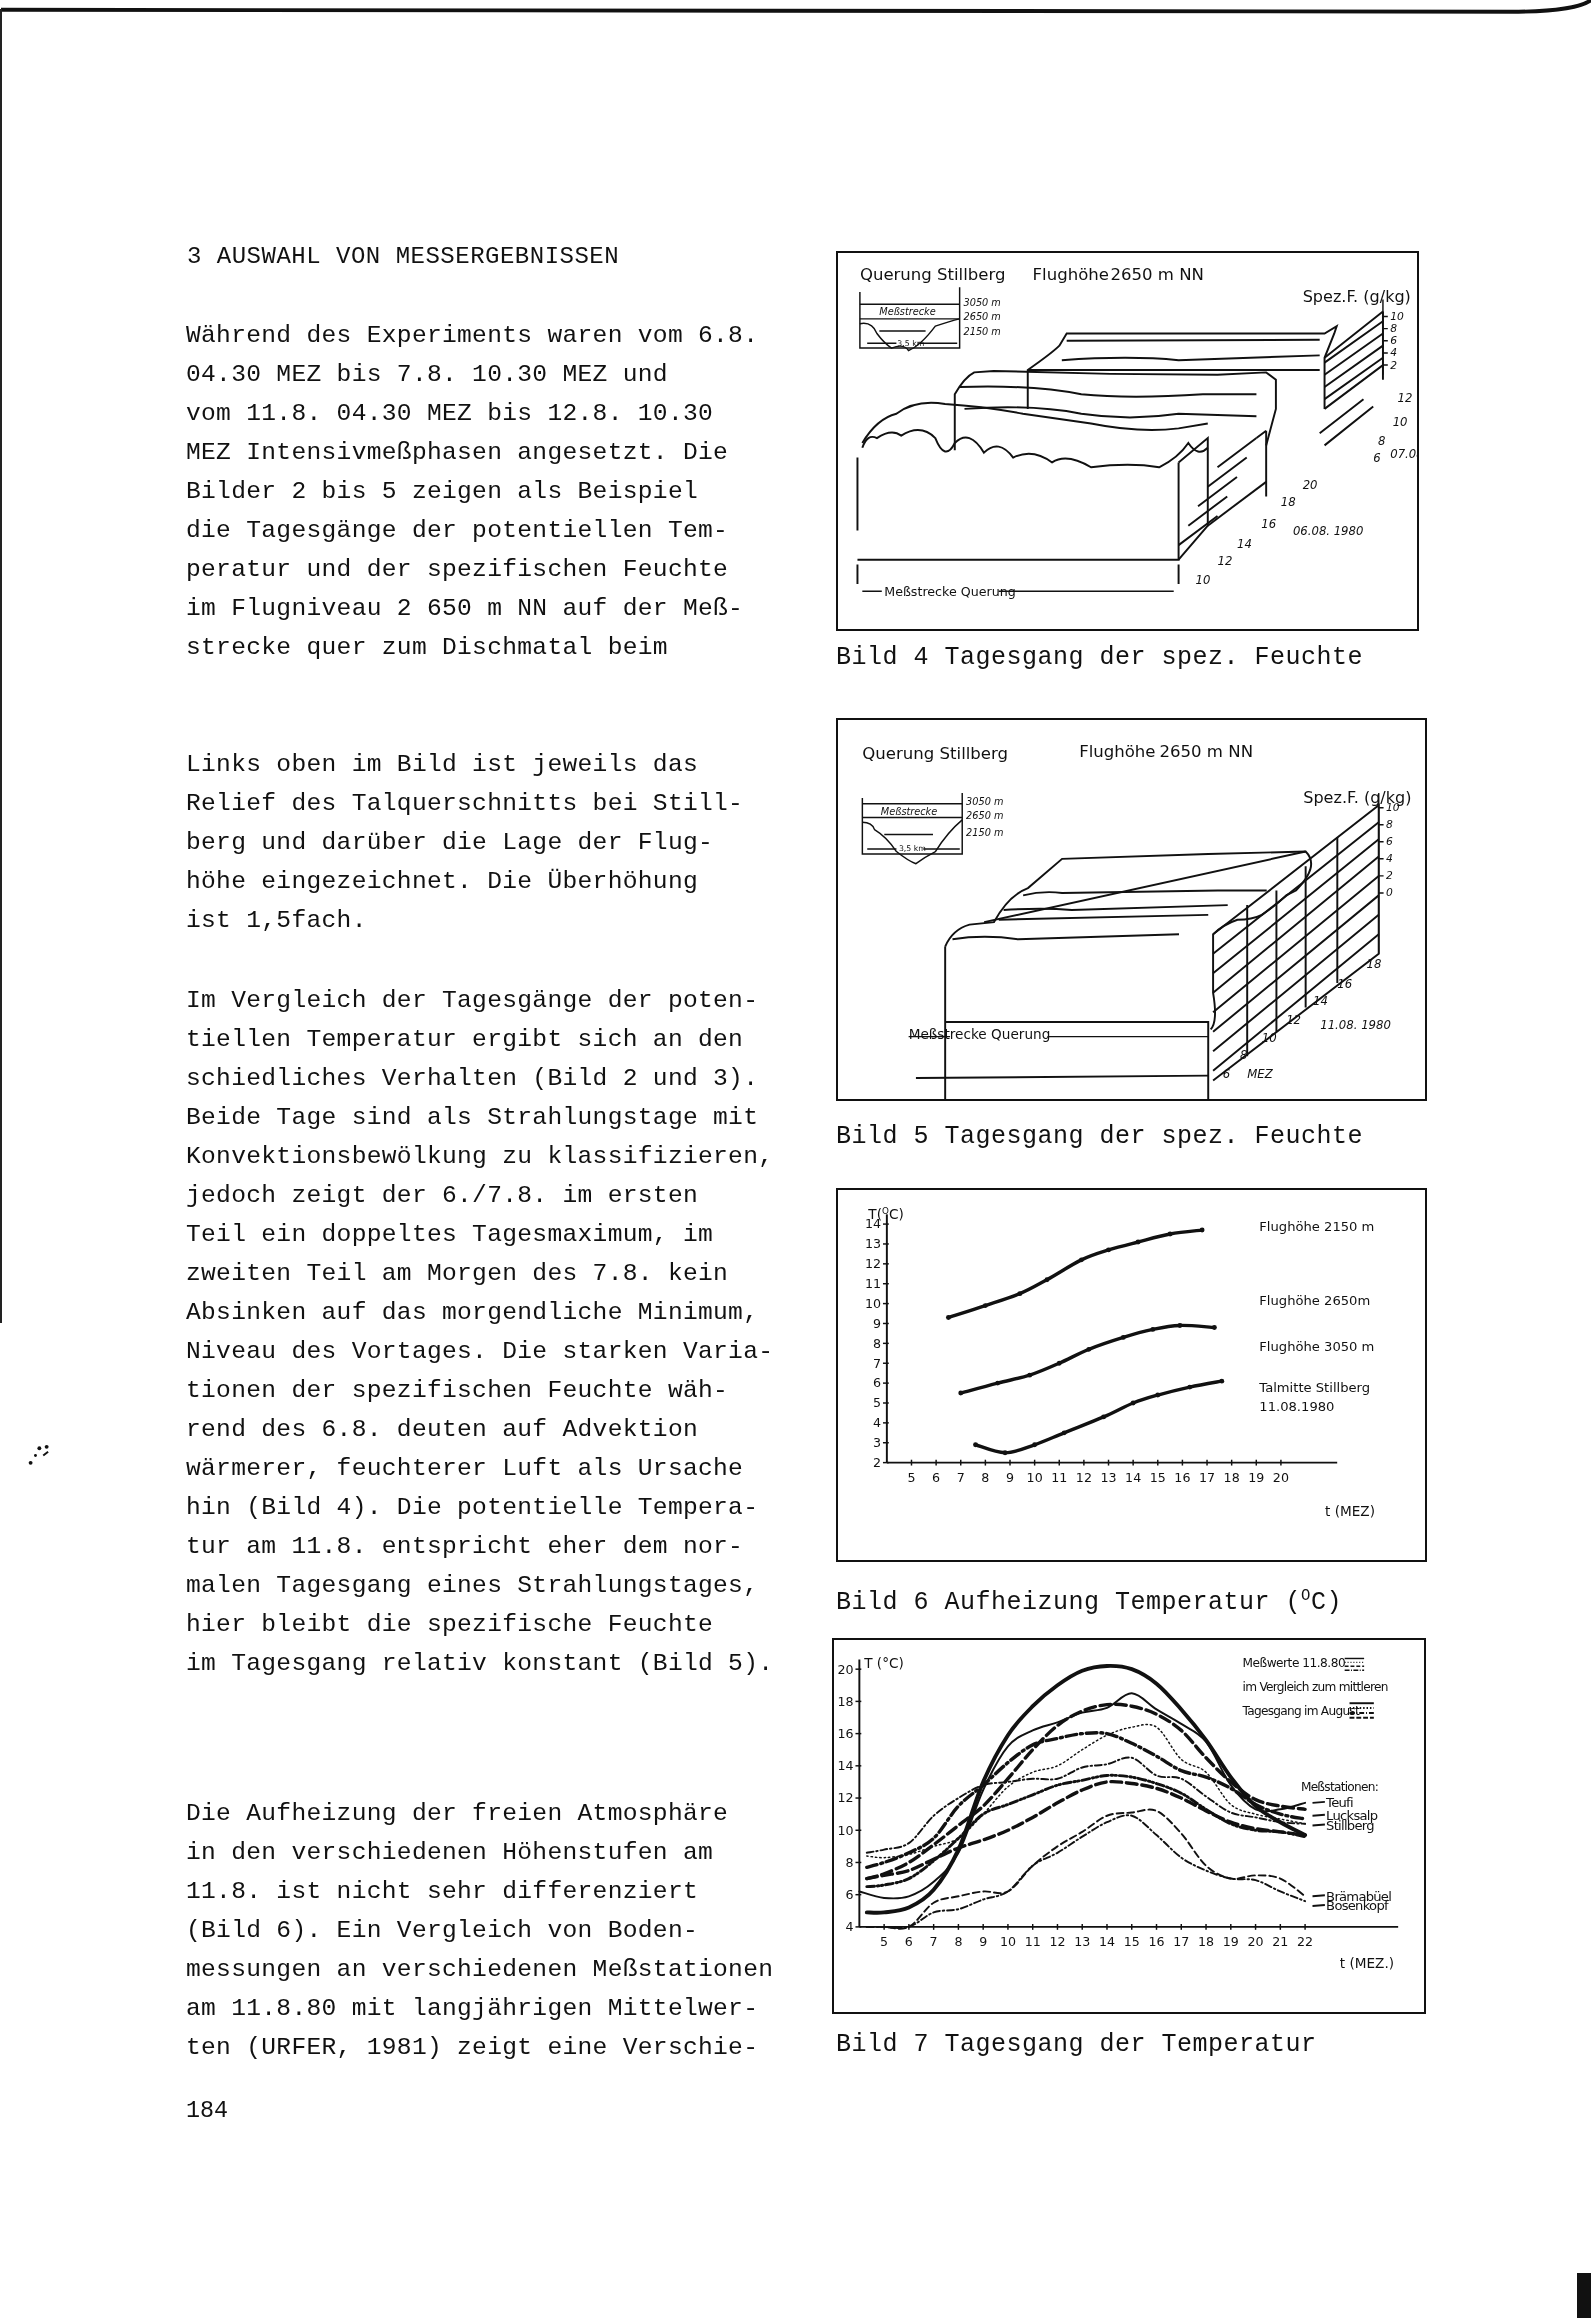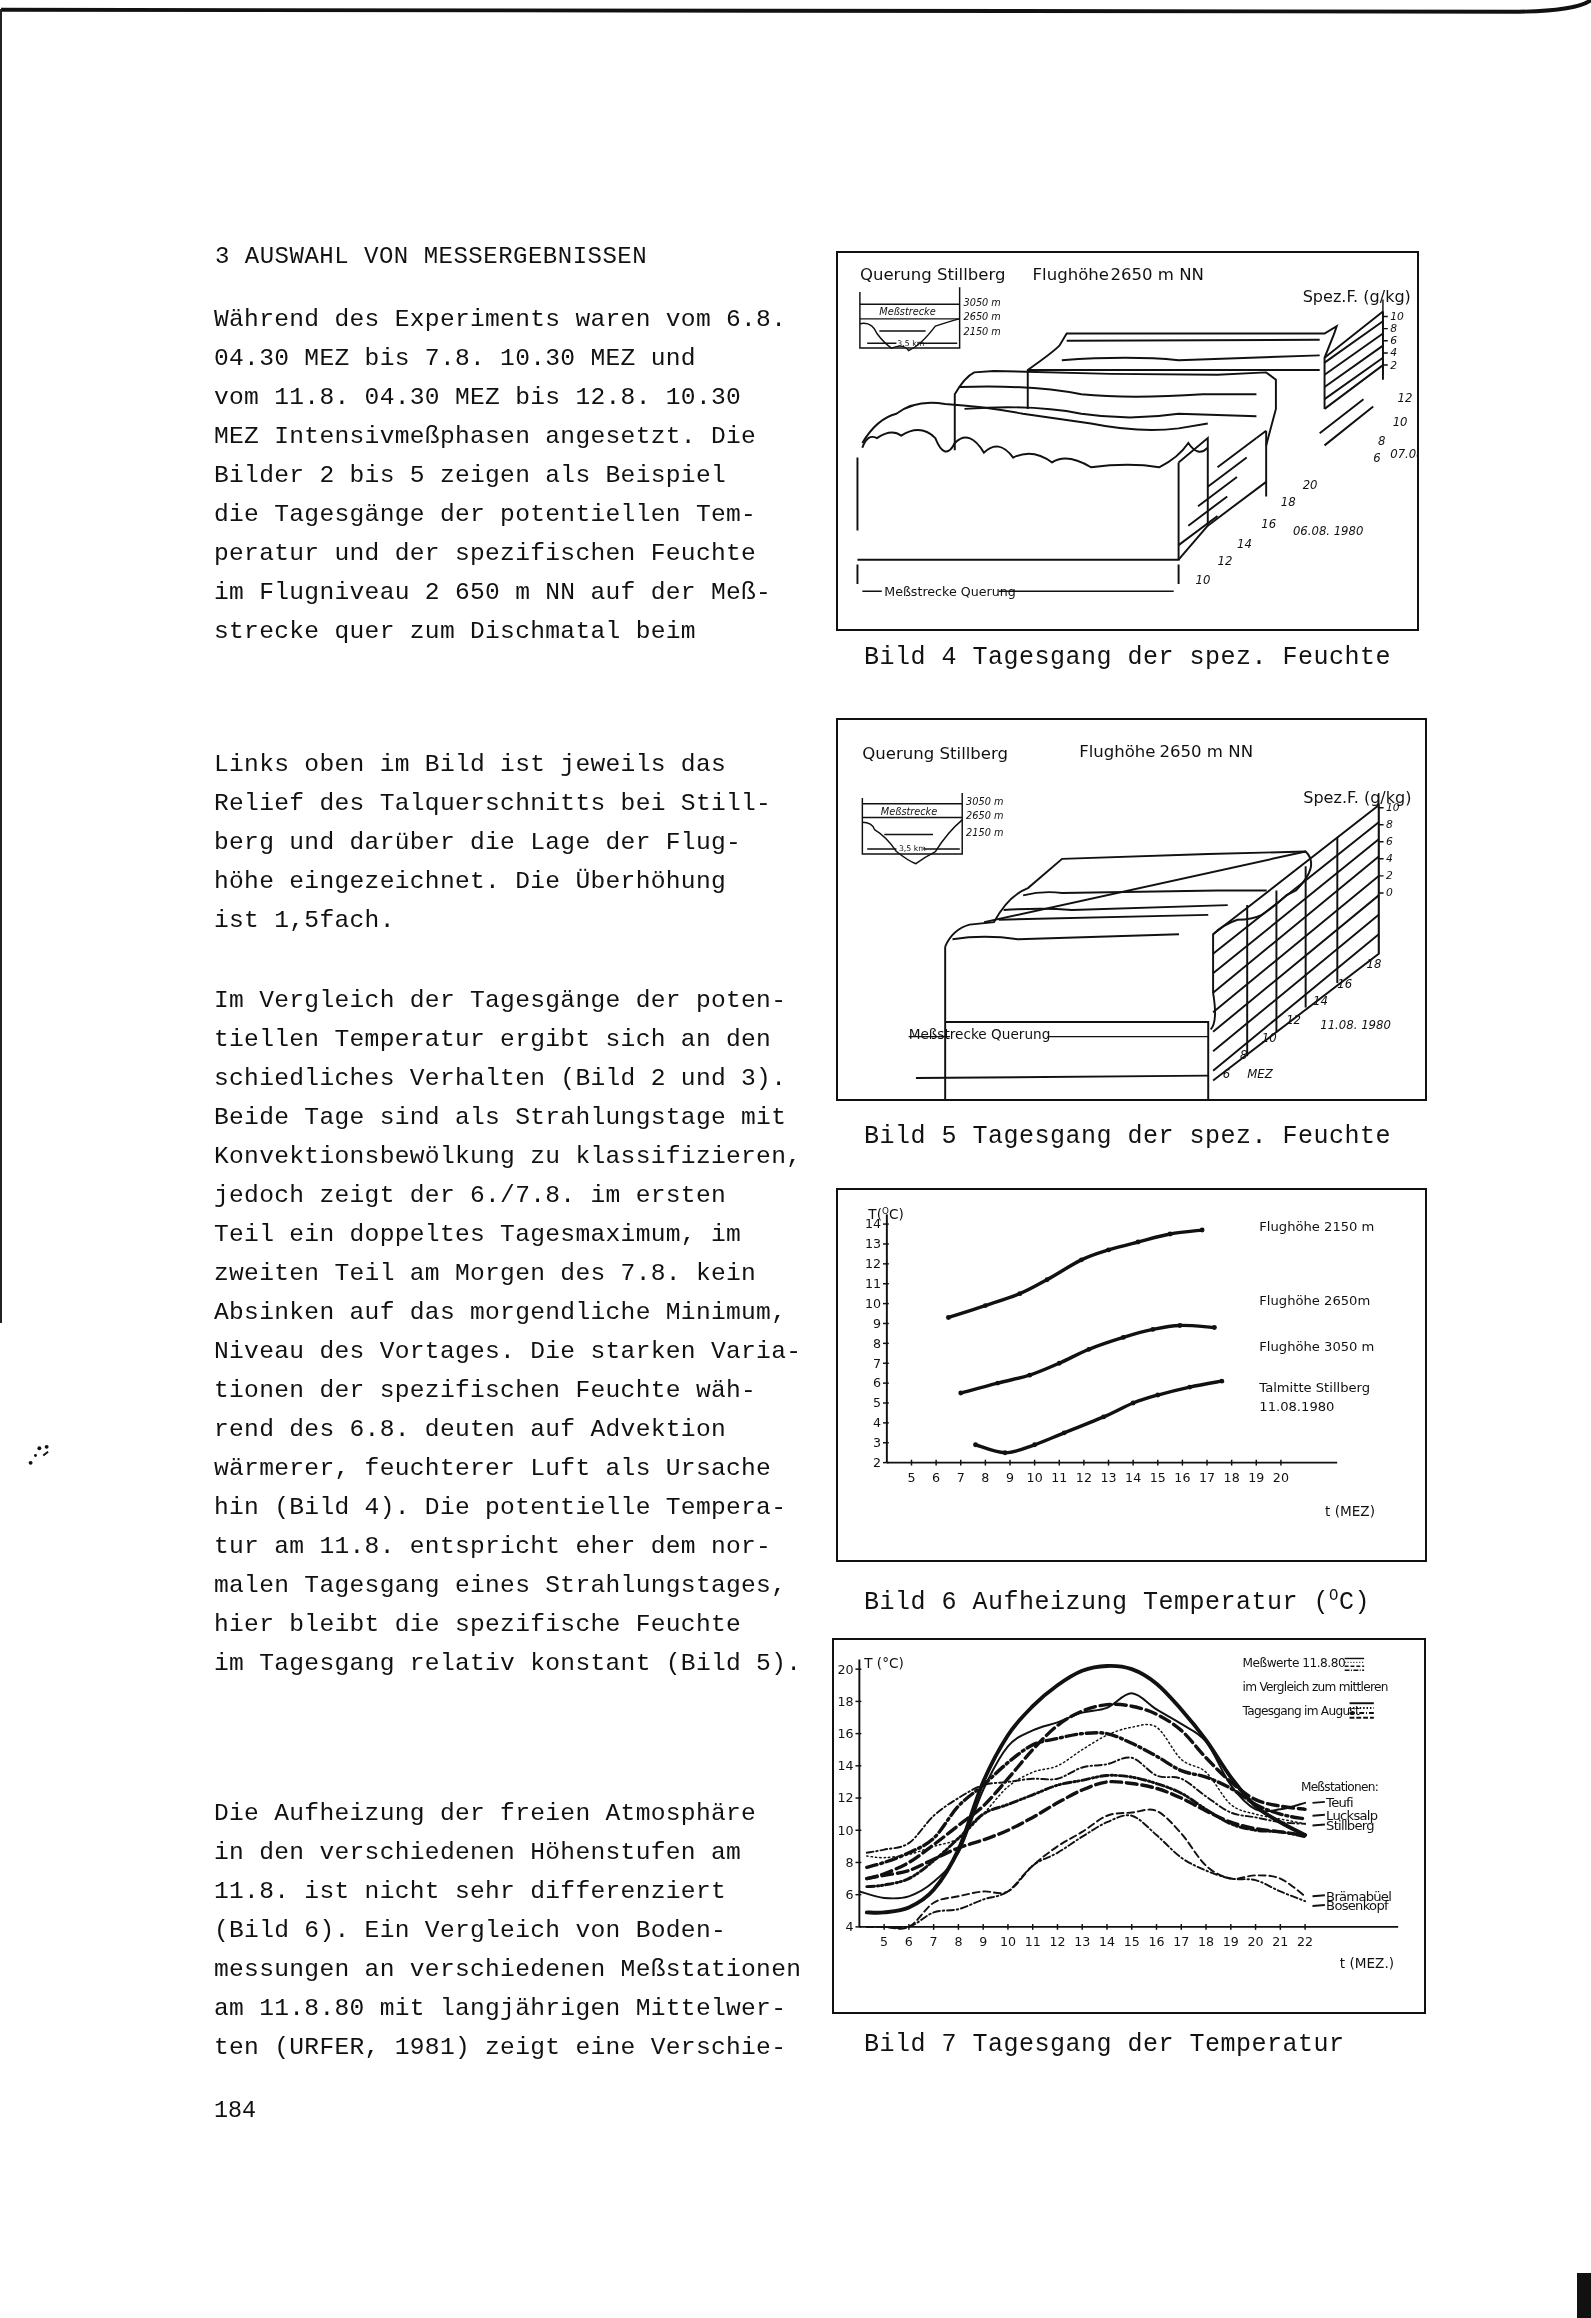--- a/index.html
+++ b/index.html
@@ -1,23 +1,23 @@
 <!DOCTYPE html>
 <html style="font-size:7.8px"><head>
 <meta charset="utf-8">
 <style>
   html, body { margin:0; padding:0; background:#fff; }
   body { width:1591px; height:2319px; position:relative; overflow:hidden; color:#111; }
-  .mono { font-family: "Liberation Mono", "DejaVu Sans Mono", monospace; margin-left: 28px; }
+  .mono { font-family: "Liberation Mono", "DejaVu Sans Mono", monospace; }
   #top-rule { position:absolute; left:0; top:0; width:1591px; height:19.5px; }
   #left-rule { position:absolute; left:0; top:8.8px; width:1.9px; height:1314px; background:#222; }
   .heading { position:absolute; left:187px; top:243px; font-size:24px; letter-spacing:0.5px; }
   .col { position:absolute; left:186px; width:628px; font-size:24.6px; line-height:39px; letter-spacing:0.3px; }
   .col p { margin:0; white-space:pre; }
-  #para1 { top:300px; }
+  #para1 { top:316px; }
   #para2 { top:745px; }
   #para3 { top:981px; }
   #para4 { top:1794px; }
   .pagenum { position:absolute; left:186px; top:2098px; font-size:23.4px; }
   .figbox { position:absolute; border:2.9px solid #111; background:#fff; }
   .caption { position:absolute; left:836px; font-size:25px; letter-spacing:0.5px; white-space:pre; }
   .caption sup { font-size:15.6px; }
   svg text { font-family: "DejaVu Sans", "Liberation Sans", sans-serif; fill:#111; }
   .scan-spot { position:absolute; left:14.6px; top:1441px; width:39px; height:34px; }
   .corner-mark { position:absolute; left:1577px; top:2273px; width:14px; height:45px; background:#111; }

